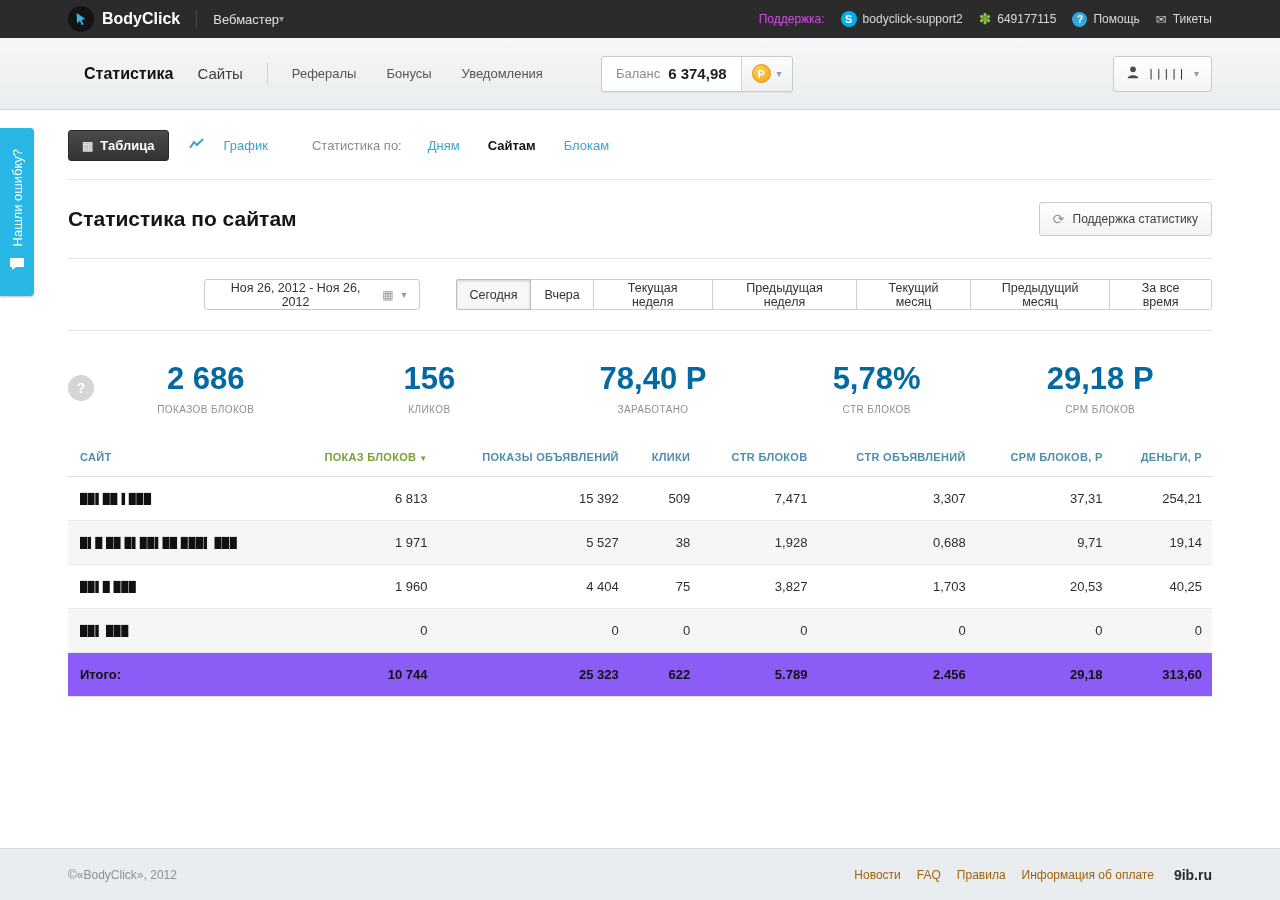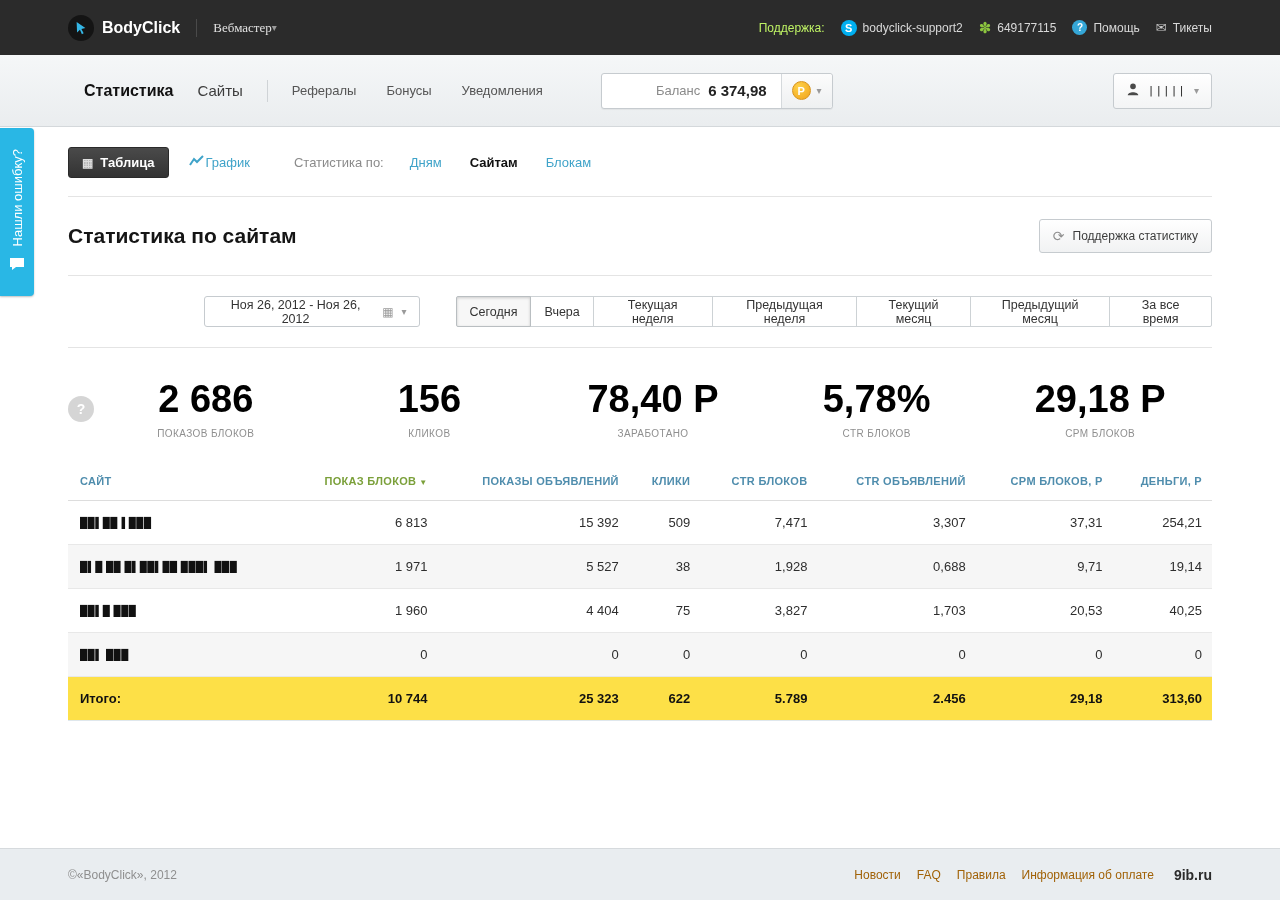--- a/index.html
+++ b/index.html
@@ -4,50 +4,50 @@
 <style>
   * { box-sizing: border-box; }
   html, body { margin:0; padding:0; }
   body {
     width:1280px; height:900px; position:relative; overflow:hidden;
     background:#fff; font-family:"Liberation Sans", sans-serif;
   }
   .container { width:1144px; margin:0 auto; }
 
   
-  .topbar { height:55px; background:#2b2b2b; }
+  .topbar { height:38px; background:#2b2b2b; }
   .topbar-inner { display:flex; align-items:center; height:100%; }
   .logo { display:flex; align-items:center; gap:8px; cursor:pointer; }
   .logo-icon { width:26px; height:26px; border-radius:50%; background:#141414;
     display:flex; align-items:center; justify-content:center; }
   .logo-text { color:#fff; font-size:16px; font-weight:bold; }
   .topbar-sep { width:1px; height:18px; background:#4a4a4a; margin:0 16px; }
-  .role-dd { color:#e0e0e0; font-size:13px; display:flex; align-items:center; cursor:pointer;font-family:Liberation Serif, serif; }
+  .role-dd { color:#e0e0e0; font-size:13px; display:flex; align-items:center; cursor:pointer; }
   .chev { font-size:10px; color:#9a9a9a; line-height:1; }
   .topbar-right { margin-left:auto; display:flex; align-items:center; gap:16px; font-size:12px; }
-  .support-label { color:#bef264; }
+  .support-label { color:#d946ef; }
   .tb-item { display:flex; align-items:center; gap:6px; cursor:pointer; color:#d9d9d9; text-decoration:none; }
   .skype-icon { width:16px; height:16px; border-radius:50%; background:#00aff0; color:#fff;
     font-size:11px; font-weight:bold; display:flex; align-items:center; justify-content:center; }
   .icq-icon { color:#8dc63f; font-size:15px; }
   .help-icon { width:15px; height:15px; border-radius:50%; background:#35a7d7; color:#fff;
     font-size:10px; font-weight:bold; display:flex; align-items:center; justify-content:center; }
   .env-icon { color:#c9c9c9; font-size:13px; }
 
   
   .mainnav { height:72px; background:linear-gradient(#f5f7f8,#eaedef); border-bottom:1px solid #d4d8db; }
   .nav-inner { display:flex; align-items:center; height:100%; }
   .nav-items { display:flex; align-items:center; }
   .nav-link { font-size:15px; color:#3c3c3c; margin-right:24px; cursor:pointer; text-decoration:none; }
   .nav-link.active { font-weight:bold; color:#111; font-size:16px;margin-left:16px; }
   .nav-link.sm { font-size:13px; color:#555; margin-right:30px; }
   .nav-sep { width:1px; height:22px; background:#cfd3d6; margin:0 24px 0 0; display:inline-block; }
   .balance { display:flex; align-items:stretch; height:36px; margin-left:28px;
     border:1px solid #c6cbcf; border-radius:3px; background:#fff; cursor:pointer;
-    box-shadow:0 1px 1px rgba(0,0,0,.05);padding-left:40px; }
+    box-shadow:0 1px 1px rgba(0,0,0,.05); }
   .balance-main { display:flex; align-items:center; gap:8px; padding:0 14px; }
   .bal-label { color:#8a8a8a; font-size:13px; }
   .bal-value { color:#222; font-size:15px; font-weight:bold; }
   .balance-dd { display:flex; align-items:center; gap:6px; padding:0 10px;
     border-left:1px solid #d5d9dc; background:linear-gradient(#fcfcfc,#eef0f1); border-radius:0 3px 3px 0; }
   .coin { width:19px; height:19px; border-radius:50%;
     background:radial-gradient(circle at 35% 30%, #ffd24a, #f0a21a);
     border:1px solid #d8941c; color:#fff; font-size:11px; font-weight:bold;
     display:flex; align-items:center; justify-content:center; }
   .user-btn { margin-left:auto; display:flex; align-items:center; gap:8px; height:36px; padding:0 12px;
@@ -60,21 +60,21 @@
     justify-content:center; gap:10px; cursor:pointer; box-shadow:0 1px 2px rgba(0,0,0,.25); }
   .feedback-text { writing-mode:vertical-rl; transform:rotate(180deg); color:#fff; font-size:13px; }
 
   
   .content { padding-top:20px; }
   .view-row { display:flex; align-items:center; }
   .btn-dark { display:flex; align-items:center; gap:7px; background:linear-gradient(#4a4a4a,#333);
     color:#fff; border:1px solid #2a2a2a; border-radius:3px; padding:7px 13px; font-size:13px;
     font-weight:bold; cursor:pointer; font-family:inherit; }
   .grid-icon { font-size:12px; color:#ddd; }
-  .chart-link { display:flex; align-items:center; gap:2px; color:#3fa3c9; font-size:13px;
+  .chart-link { display:flex; align-items:center; gap:20px; color:#3fa3c9; font-size:13px;
     margin-left:20px; cursor:pointer; text-decoration:none; }
   .stats-by-label { color:#8a8a8a; font-size:13px; margin-left:44px; }
   .by-links { display:flex; gap:28px; margin-left:26px; }
   .by-link { color:#3fa3c9; font-size:13px; cursor:pointer; text-decoration:none; }
   .by-link.active { color:#111; font-weight:bold; }
   hr.rule { border:none; border-top:1px solid #e4e4e4; margin:18px 0 0; }
   .page-head { display:flex; align-items:center; justify-content:space-between; margin:22px 0; }
   h1 { margin:0; font-size:21px; color:#151515; }
   .refresh-btn { display:flex; align-items:center; gap:8px; border:1px solid #c6cbcf;
     background:linear-gradient(#fff,#f1f2f3); border-radius:3px; padding:8px 13px; font-size:12px;
@@ -91,34 +91,34 @@
   .period-btn:first-child { margin-left:12px; border-radius:2px 0 0 2px; }
   .period-btn:last-child { border-radius:0 2px 2px 0; }
   .period-btn.active { background:#f7f7f7; box-shadow:inset 0 1px 3px rgba(0,0,0,.18);
     border-color:#b9bec1; position:relative; z-index:1; }
 
   .summary-row { display:flex; align-items:center; margin:30px 0 24px; }
   .help-circle { width:26px; height:26px; border-radius:50%; background:#d5d5d5; color:#fff;
     font-weight:bold; font-size:14px; display:flex; align-items:center; justify-content:center; cursor:pointer; }
   .summary-stats { flex:1; display:flex; }
   .stat { flex:1; text-align:center; }
-  .stat-value { font-size:38px; font-weight:bold; color:#000000; }
+  .stat-value { font-size:31px; font-weight:bold; color:#0369a1; }
   .stat-label { font-size:10px; color:#8f8f8f; margin-top:7px; letter-spacing:.4px; }
 
   .stats-table { width:100%; border-collapse:collapse; margin-top:14px; }
   .stats-table th { font-size:11px; color:#4f8dad; font-weight:bold; text-align:right;
     padding:12px 10px 13px; letter-spacing:.3px; border-bottom:1px solid #dddddd; white-space:nowrap; cursor:pointer; }
   .stats-table th.site-col { text-align:left; padding-left:12px; }
   .stats-table th.sorted { color:#7ba03a; }
   .sort-arrow { font-size:8px; color:#7ba03a; margin-left:3px; vertical-align:middle; }
   .stats-table td { font-size:13px; color:#2e2e2e; text-align:right; padding:14px 10px;
     border-bottom:1px solid #e8e8e8; }
   .stats-table td.site { text-align:left; padding-left:12px; color:#111; font-size:10px; letter-spacing:.5px; }
   .stats-table tbody tr.striped { background:#f6f6f6; }
-  .stats-table tr.total { background:#fde047; font-weight:bold;margin-left:12px; }
+  .stats-table tr.total { background:#8b5cf6; font-weight:bold;margin-left:12px; }
   .stats-table tr.total td { color:#111; border-bottom:1px solid #dfe7ec; }
   .stats-table tr.total td.site { font-size:13px; letter-spacing:0; }
 
   
   .footer { position:absolute; left:0; bottom:0; width:100%; height:52px; background:#e9edf0;
     border-top:1px solid #d6dadd; }
   .footer-inner { display:flex; align-items:center; height:100%; font-size:12px; }
   .copyright { color:#8f8f8f; }
   .footer-links { margin-left:auto; display:flex; gap:16px; align-items:center; }
   .footer-link { color:#a16207; cursor:pointer; text-decoration:none; }

